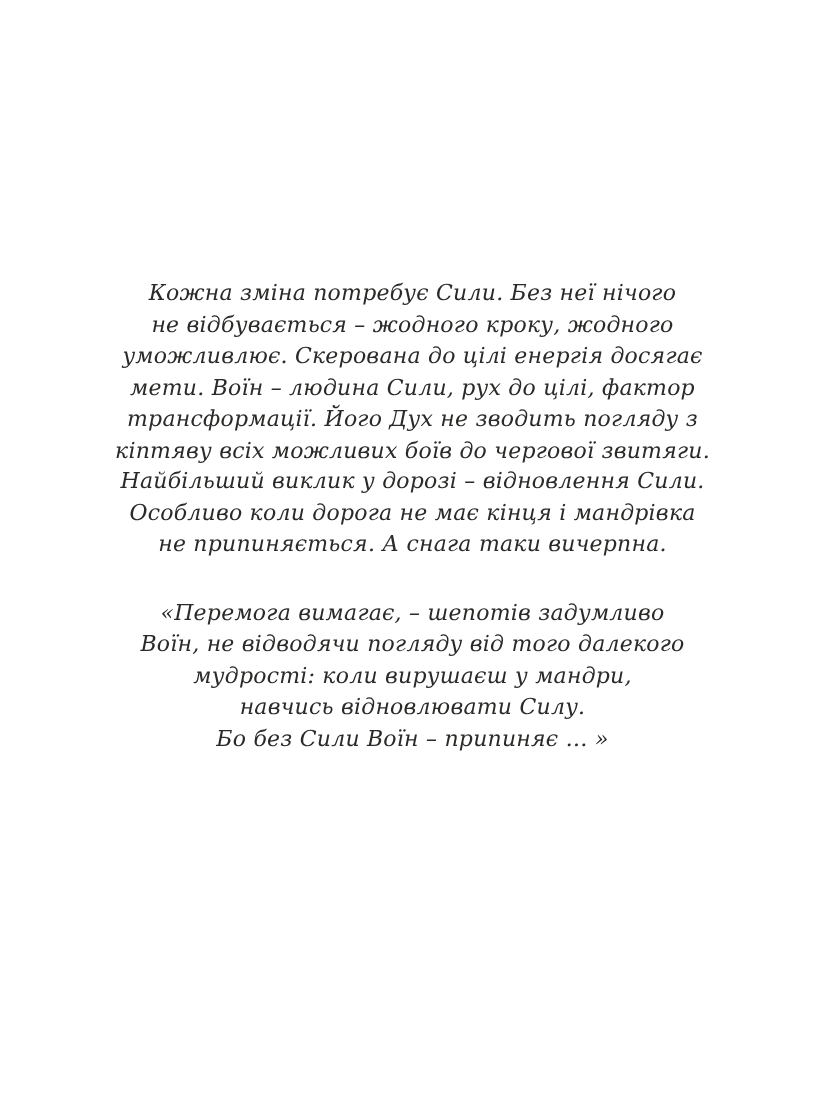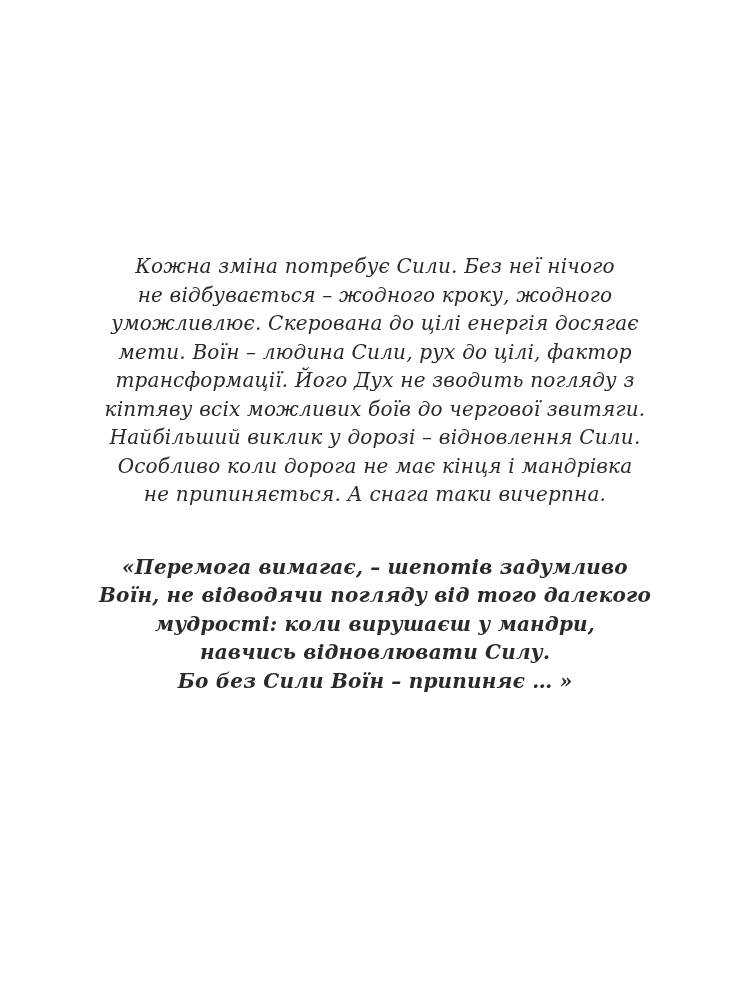--- a/index.html
+++ b/index.html
@@ -22,22 +22,21 @@
     transform: translateX(-50%);
     width: 600px;
     text-align: center;
     color: #2b2a28;
     font-style: italic;
     font-size: 20px;
     line-height: 28.5px;
     letter-spacing: 0.2px;
   }
   .paragraph + .paragraph {
-    margin-top: 44px;
-    font-weight: bold;
+    margin-top: 34px;
   }
   .line {
     white-space: nowrap;
   }
   .page-number {
     position: absolute;
     top: 905px;
     left: 588px;
     color: #2b2a28;
     font-style: normal;

